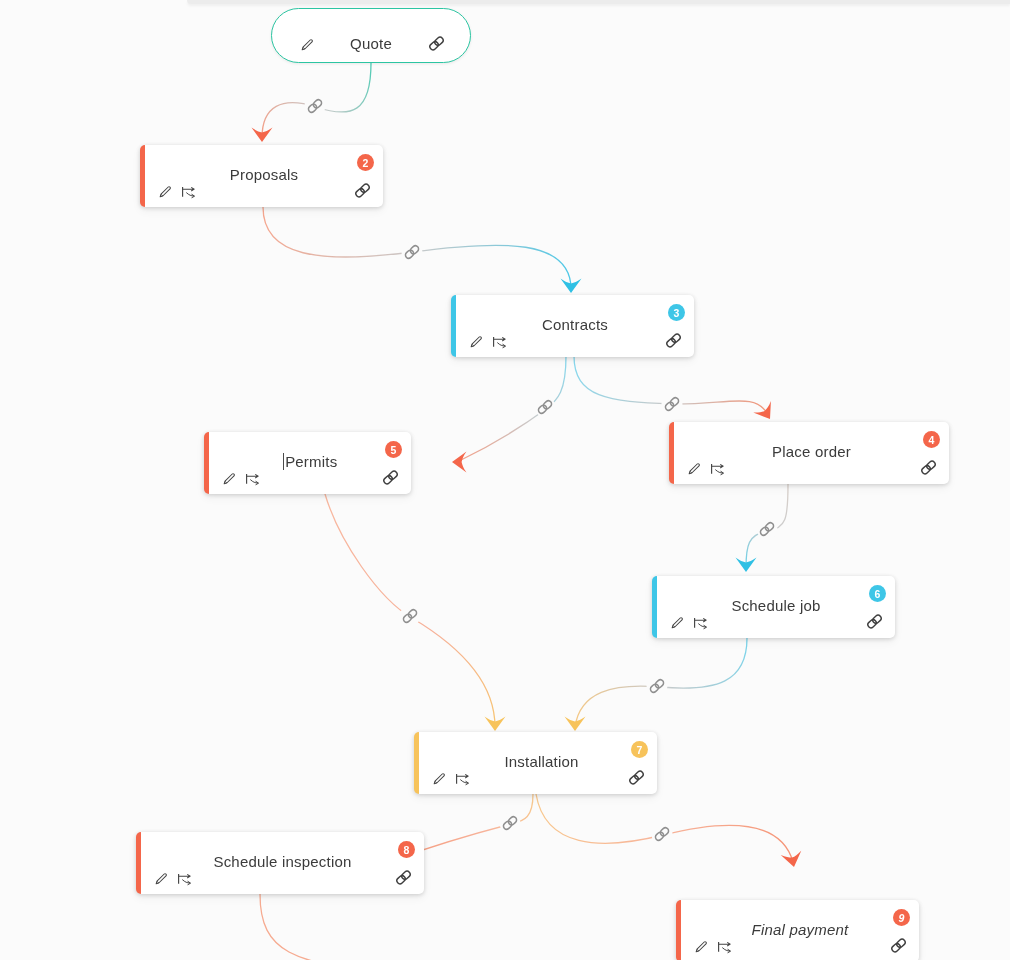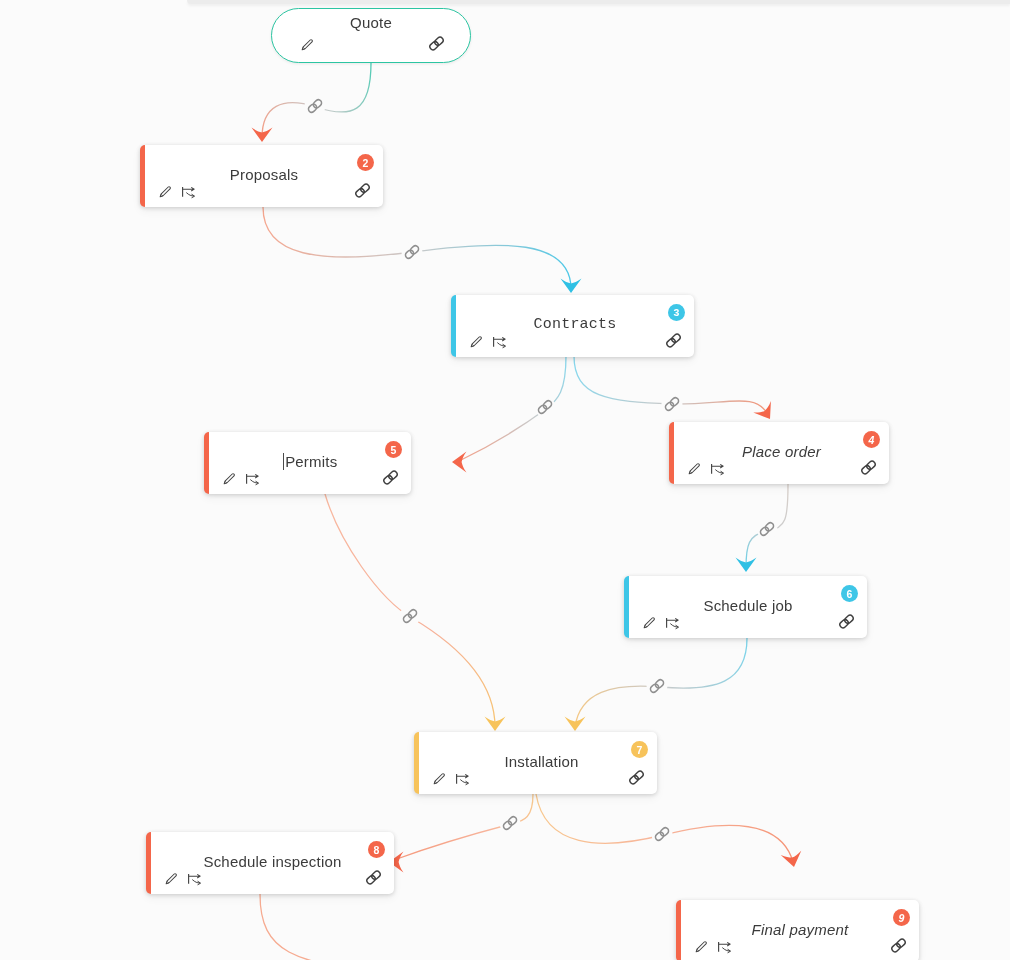--- a/index.html
+++ b/index.html
@@ -21,21 +21,21 @@
     box-shadow:0 1px 4px rgba(0,0,0,.16),0 4px 10px rgba(0,0,0,.05);
   }
   .node.start{
     border:1.5px solid #2cc5a2;border-radius:28px;
     box-shadow:0 1px 3px rgba(0,0,0,.08);
   }
   .title-row{
     display:flex;justify-content:center;align-items:center;
     margin-top:21px;font-size:15px;color:#3b3b3b;letter-spacing:.2px;
   }
-  .node.start .title-row{margin-top:5px}
+  .node.start .title-row{margin-top:26px}
   .caret{display:inline-block;width:1.5px;height:17px;background:#4a4a4a;margin-right:1px}
   .badge{
     position:absolute;top:9px;right:9px;width:17px;height:17px;border-radius:50%;
     color:#fff;font-size:10.5px;font-weight:bold;
     display:flex;align-items:center;justify-content:center;
   }
   .icons-left{position:absolute;left:13px;bottom:8px;display:flex;gap:8px;align-items:flex-end}
   .icon-right{position:absolute;right:12px;bottom:8px}
   .node.start .icons-left{left:28px;bottom:10px}
   .node.start .icon-right{right:25px;bottom:10px}
@@ -215,21 +215,21 @@
     </div>
     <span class="icon icon-right">
       <svg width="17" height="17" viewBox="-8.5 -8.5 17 17">
         <g transform="rotate(-42)">
           <rect x="-7.8" y="-3.1" width="9" height="6.2" rx="3.1" fill="none" stroke="#3f3f3f" stroke-width="1.45"></rect>
           <rect x="-1.2" y="-3.1" width="9" height="6.2" rx="3.1" fill="none" stroke="#3f3f3f" stroke-width="1.45"></rect>
         </g>
       </svg>
     </span>
   </div>
-    <div class="node" style="left: 451px; top: 295px; width: 243px; height: 62px; border-left-color: rgb(62, 198, 231); font-family: Liberation Mono, monospace;">
+    <div class="node" style="left: 451px; top: 295px; width: 243px; height: 62px; border-left-color: rgb(62, 198, 231);">
     <div class="title-row">
       <span>Contracts</span>
     </div>
     <div class="badge" style="background: rgb(62, 198, 231);">3</div>
     <div class="icons-left">
       <span class="icon">
         <svg width="15" height="15" viewBox="0 0 16 16">
           <path d="M2.3 13.7 L3.2 10.9 L10.9 3.2 a1.25 1.25 0 0 1 1.77 0 l0.13 0.13 a1.25 1.25 0 0 1 0 1.77 L5.1 12.8 Z" fill="none" stroke="#434343" stroke-width="1.1" stroke-linejoin="round"></path>
           <path d="M3.2 10.9 L5.1 12.8" stroke="#434343" stroke-width="0.9"></path>
         </svg>
@@ -244,21 +244,21 @@
     </div>
     <span class="icon icon-right">
       <svg width="17" height="17" viewBox="-8.5 -8.5 17 17">
         <g transform="rotate(-42)">
           <rect x="-7.8" y="-3.1" width="9" height="6.2" rx="3.1" fill="none" stroke="#3f3f3f" stroke-width="1.45"></rect>
           <rect x="-1.2" y="-3.1" width="9" height="6.2" rx="3.1" fill="none" stroke="#3f3f3f" stroke-width="1.45"></rect>
         </g>
       </svg>
     </span>
   </div>
-    <div class="node" style="left: 669px; top: 422px; width: 220px; height: 62px; border-left-color: rgb(244, 102, 74); font-style: italic;">
+    <div class="node" style="left: 669px; top: 422px; width: 280px; height: 62px; border-left-color: rgb(244, 102, 74);">
     <div class="title-row">
       <span>Place order</span>
     </div>
     <div class="badge" style="background: rgb(244, 102, 74);">4</div>
     <div class="icons-left">
       <span class="icon">
         <svg width="15" height="15" viewBox="0 0 16 16">
           <path d="M2.3 13.7 L3.2 10.9 L10.9 3.2 a1.25 1.25 0 0 1 1.77 0 l0.13 0.13 a1.25 1.25 0 0 1 0 1.77 L5.1 12.8 Z" fill="none" stroke="#434343" stroke-width="1.1" stroke-linejoin="round"></path>
           <path d="M3.2 10.9 L5.1 12.8" stroke="#434343" stroke-width="0.9"></path>
         </svg>
@@ -303,21 +303,21 @@
     </div>
     <span class="icon icon-right">
       <svg width="17" height="17" viewBox="-8.5 -8.5 17 17">
         <g transform="rotate(-42)">
           <rect x="-7.8" y="-3.1" width="9" height="6.2" rx="3.1" fill="none" stroke="#3f3f3f" stroke-width="1.45"></rect>
           <rect x="-1.2" y="-3.1" width="9" height="6.2" rx="3.1" fill="none" stroke="#3f3f3f" stroke-width="1.45"></rect>
         </g>
       </svg>
     </span>
   </div>
-    <div class="node" style="left: 624px; top: 576px; width: 243px; height: 62px; border-left-color: rgb(62, 198, 231);">
+    <div class="node" style="left: 652px; top: 576px; width: 243px; height: 62px; border-left-color: rgb(62, 198, 231);">
     <div class="title-row">
       <span>Schedule job</span>
     </div>
     <div class="badge" style="background: rgb(62, 198, 231);">6</div>
     <div class="icons-left">
       <span class="icon">
         <svg width="15" height="15" viewBox="0 0 16 16">
           <path d="M2.3 13.7 L3.2 10.9 L10.9 3.2 a1.25 1.25 0 0 1 1.77 0 l0.13 0.13 a1.25 1.25 0 0 1 0 1.77 L5.1 12.8 Z" fill="none" stroke="#434343" stroke-width="1.1" stroke-linejoin="round"></path>
           <path d="M3.2 10.9 L5.1 12.8" stroke="#434343" stroke-width="0.9"></path>
         </svg>
@@ -361,21 +361,21 @@
     </div>
     <span class="icon icon-right">
       <svg width="17" height="17" viewBox="-8.5 -8.5 17 17">
         <g transform="rotate(-42)">
           <rect x="-7.8" y="-3.1" width="9" height="6.2" rx="3.1" fill="none" stroke="#3f3f3f" stroke-width="1.45"></rect>
           <rect x="-1.2" y="-3.1" width="9" height="6.2" rx="3.1" fill="none" stroke="#3f3f3f" stroke-width="1.45"></rect>
         </g>
       </svg>
     </span>
   </div>
-    <div class="node" style="left: 146px; top: 832px; width: 248px; height: 62px; border-left-color: rgb(244, 102, 74); text-align: right;">
+    <div class="node" style="left: 136px; top: 832px; width: 288px; height: 62px; border-left-color: rgb(244, 102, 74); text-align: right;">
     <div class="title-row">
       <span>Schedule inspection</span>
     </div>
     <div class="badge" style="background: rgb(244, 102, 74);">8</div>
     <div class="icons-left">
       <span class="icon">
         <svg width="15" height="15" viewBox="0 0 16 16">
           <path d="M2.3 13.7 L3.2 10.9 L10.9 3.2 a1.25 1.25 0 0 1 1.77 0 l0.13 0.13 a1.25 1.25 0 0 1 0 1.77 L5.1 12.8 Z" fill="none" stroke="#434343" stroke-width="1.1" stroke-linejoin="round"></path>
           <path d="M3.2 10.9 L5.1 12.8" stroke="#434343" stroke-width="0.9"></path>
         </svg>

